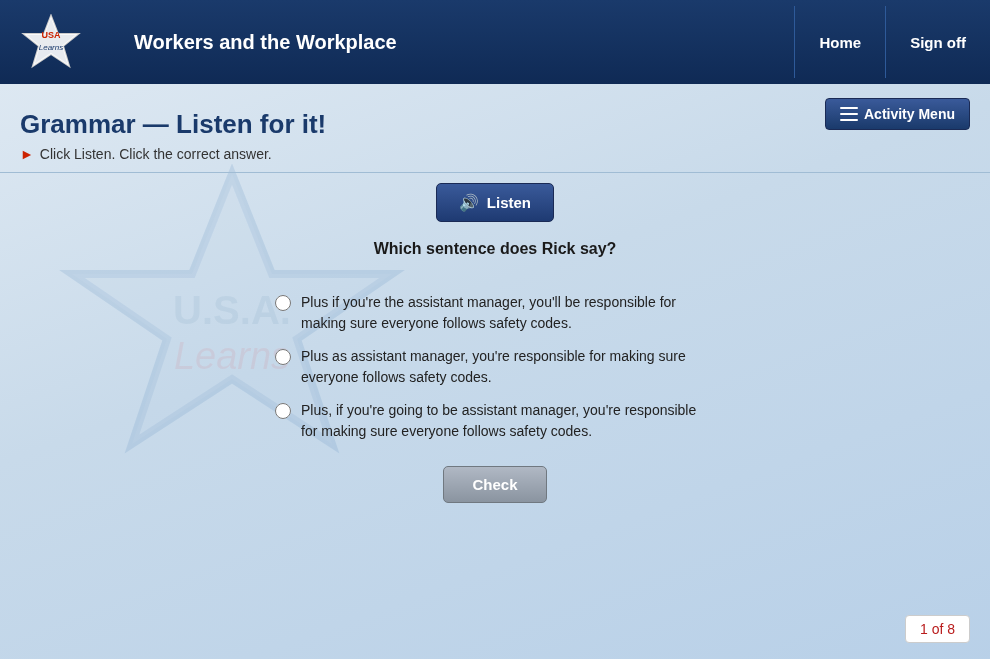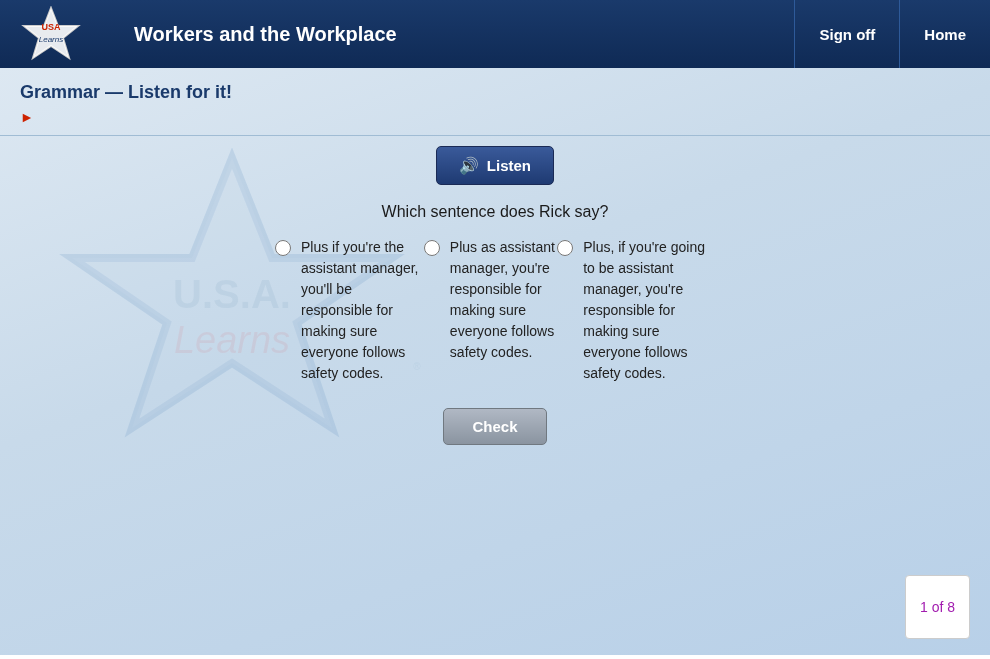--- a/index.html
+++ b/index.html
@@ -1,21 +1,21 @@
 <!DOCTYPE html>
 <html><head>
   <meta charset="utf-8">
   <style>
     * { margin: 0; padding: 0; box-sizing: border-box; }
     body { width: 990px; height: 659px; font-family: Arial, Helvetica, sans-serif; overflow: hidden; background: #fff; }
 
     
     #header {
       width: 990px;
-      height: 68px;
+      height: 84px;
       background: linear-gradient(180deg, #1a3a6b 0%, #0f2a55 100%);
       display: flex;
       align-items: center;
       justify-content: space-between;
       padding: 0 0 0 10px;
     }
     #header-left {
       display: flex;
       align-items: center;
       gap: 14px;
@@ -90,24 +90,25 @@
     }
 
     
     #top-section {
       position: relative;
       z-index: 1;
       padding: 14px 20px 10px 20px;
       border-bottom: 1px solid #a0bcd4;
     }
     #page-heading {
-      font-size: 18px;
+      font-size: 26px;
       font-weight: bold;
       color: #1a3a6b;
       margin-bottom: 6px;
+      margin-top: 11px;
     }
     #instruction-row {
       display: flex;
       align-items: center;
       gap: 6px;
       font-size: 14px;
       color: #333;
     }
     .arrow-icon {
       color: #cc2200;
@@ -177,30 +178,32 @@
       display: flex;
       align-items: center;
       gap: 8px;
       margin-bottom: 18px;
     }
     .speaker-icon {
       font-size: 16px;
     }
     #question-text {
       font-size: 16px;
-      font-weight: normal;
+      font-weight: bold;
       color: #1a1a1a;
       margin-bottom: 16px;
       text-align: center;
     }
     #options-list {
       list-style: none;
       width: 440px;
       display: flex;
-      flex-direction: row;
+      flex-direction: column;
+      gap: 12px;
+      margin-top: 18px;
     }
     .option-item {
       display: flex;
       align-items: flex-start;
       gap: 10px;
       font-size: 14px;
       color: #222;
       line-height: 1.5;
       cursor: pointer;
     }
@@ -219,28 +222,28 @@
       border: 1px solid #707880;
       border-radius: 5px;
       padding: 9px 28px;
       font-size: 15px;
       font-weight: bold;
       cursor: pointer;
     }
     
     #pagination-container {
       position: absolute;
-      bottom: 16px;
+      bottom: 28px;
       right: 20px;
       background: #fff;
       border: 1px solid #ccc;
       border-radius: 4px;
-      padding: 23px 14px;
-      font-size: 14px;
-      color: #a21caf;
+      padding: 5px 14px;
+      font-size: 14px;
+      color: #b91c1c;
       z-index: 2;
     }
   </style>
 </head>
 <body>
 
 <div id="header">
   <div id="header-left">
     <div id="logo-box">
       <svg class="logo-star" viewBox="0 0 70 56" xmlns="http://www.w3.org/2000/svg">
@@ -250,42 +253,51 @@
 
         <text x="35" y="24" text-anchor="middle" font-size="9" font-weight="bold" fill="#cc2200" font-family="Arial">USA</text>
         <text x="35" y="36" text-anchor="middle" font-size="8" font-style="italic" fill="#1a3a6b" font-family="Arial">Learns</text>
       </svg>
     </div>
     <div id="header-titles">
       <span id="app-title">Workers and the Workplace</span>
     </div>
   </div>
   <div id="header-nav">
+    <button class="nav-btn">Home</button>
     <button class="nav-btn">Sign off</button>
-    <button class="nav-btn">Home</button>
   </div>
 </div>
 
 <div id="content-area">
 
   <div id="watermark">
     <svg viewBox="0 0 420 320" xmlns="http://www.w3.org/2000/svg" width="420" height="320">
       <polygon points="210,10 250,110 370,110 275,175 310,280 210,215 110,280 145,175 50,110 170,110" fill="none" stroke="#6090c0" stroke-width="8"></polygon>
       <polygon points="210,10 250,110 370,110 275,175 310,280 210,215 110,280 145,175 50,110 170,110" fill="#a0b8d8" opacity="0.3"></polygon>
       <text x="210" y="160" text-anchor="middle" font-size="40" font-weight="bold" fill="#6090b0" font-family="Arial" opacity="0.7">U.S.A.</text>
       <text x="210" y="205" text-anchor="middle" font-size="38" font-style="italic" fill="#cc6677" font-family="Arial" opacity="0.7">Learns</text>
       <text x="395" y="222" text-anchor="middle" font-size="10" fill="#6090b0" font-family="Arial" opacity="0.5">®</text>
     </svg>
   </div>
 
   <div id="top-section">
     <h1 id="page-heading">Grammar — Listen for it!</h1>
     <div id="instruction-row">
       <span class="arrow-icon">►</span>
+      <span>Click Listen. Click the correct answer.</span>
     </div>
+    <button id="activity-menu-btn">
+      <div class="menu-icon-box">
+        <div class="menu-line"></div>
+        <div class="menu-line"></div>
+        <div class="menu-line"></div>
+      </div>
+      <span>Activity Menu</span>
+    </button>
   </div>
 
 
   <div id="quiz-area">
     <button id="listen-btn">
       <span class="speaker-icon">🔊</span>
       <span>Listen</span>
     </button>
 
     <div id="question-text">Which sentence does Rick say?</div>

